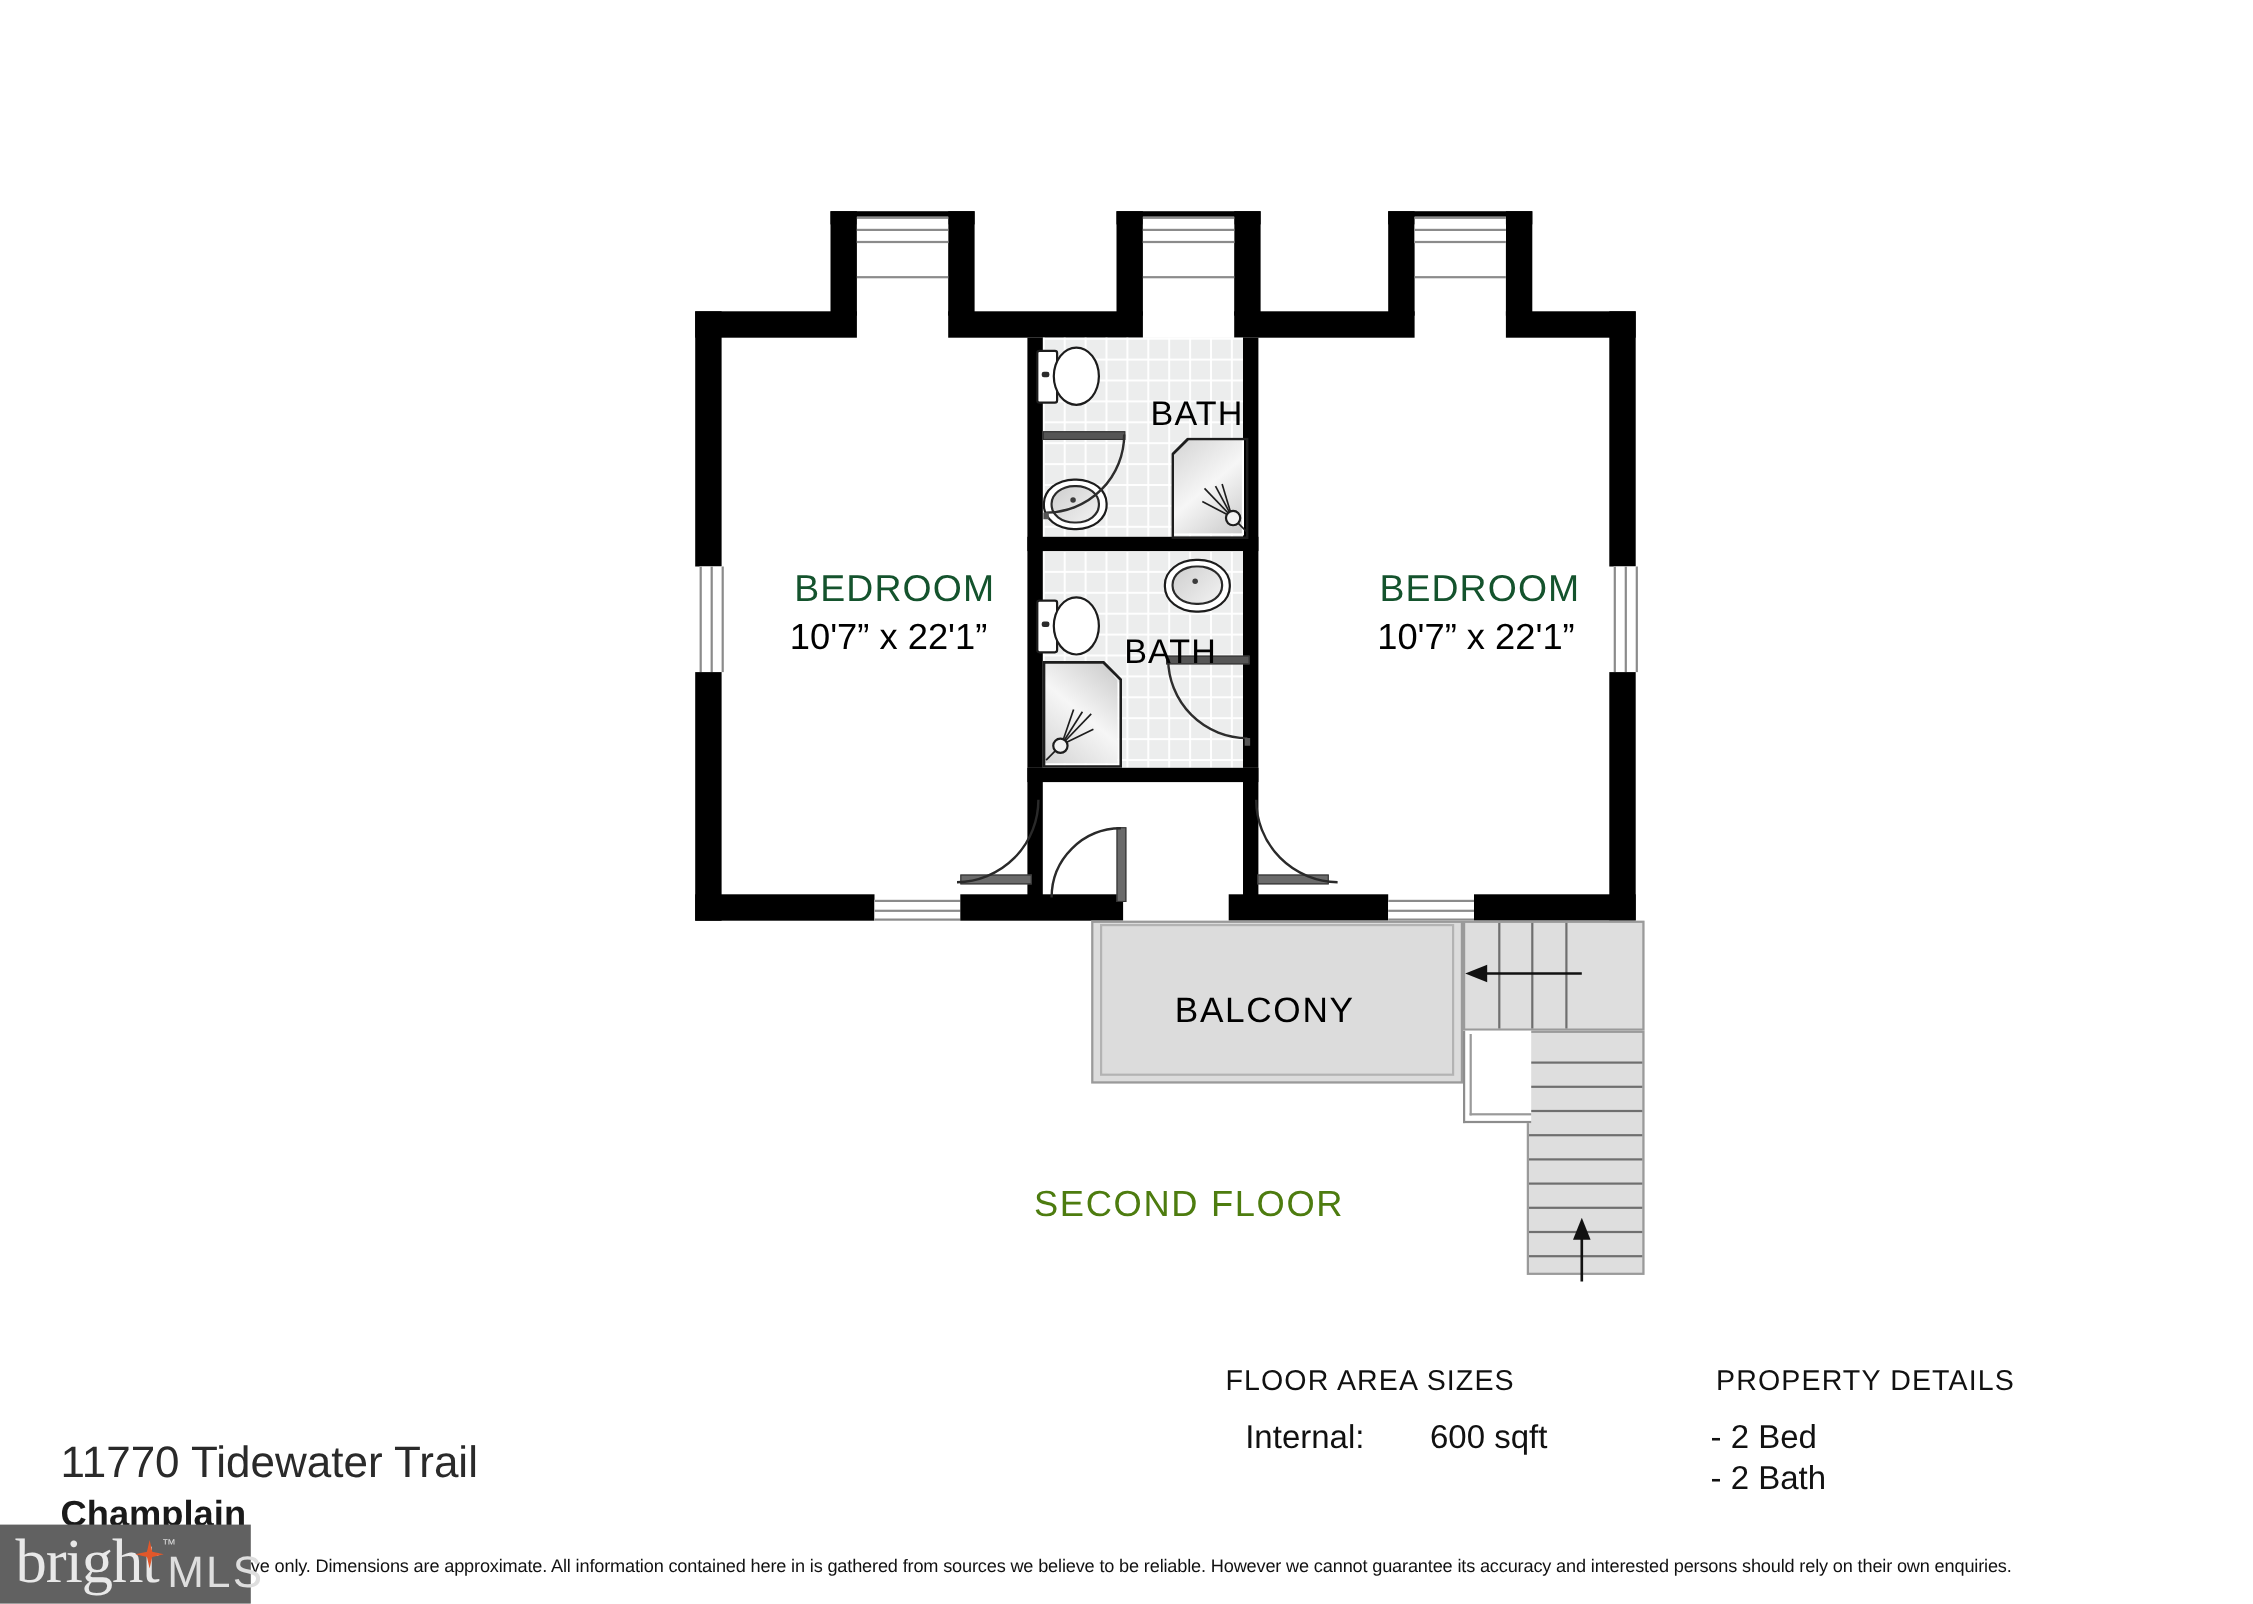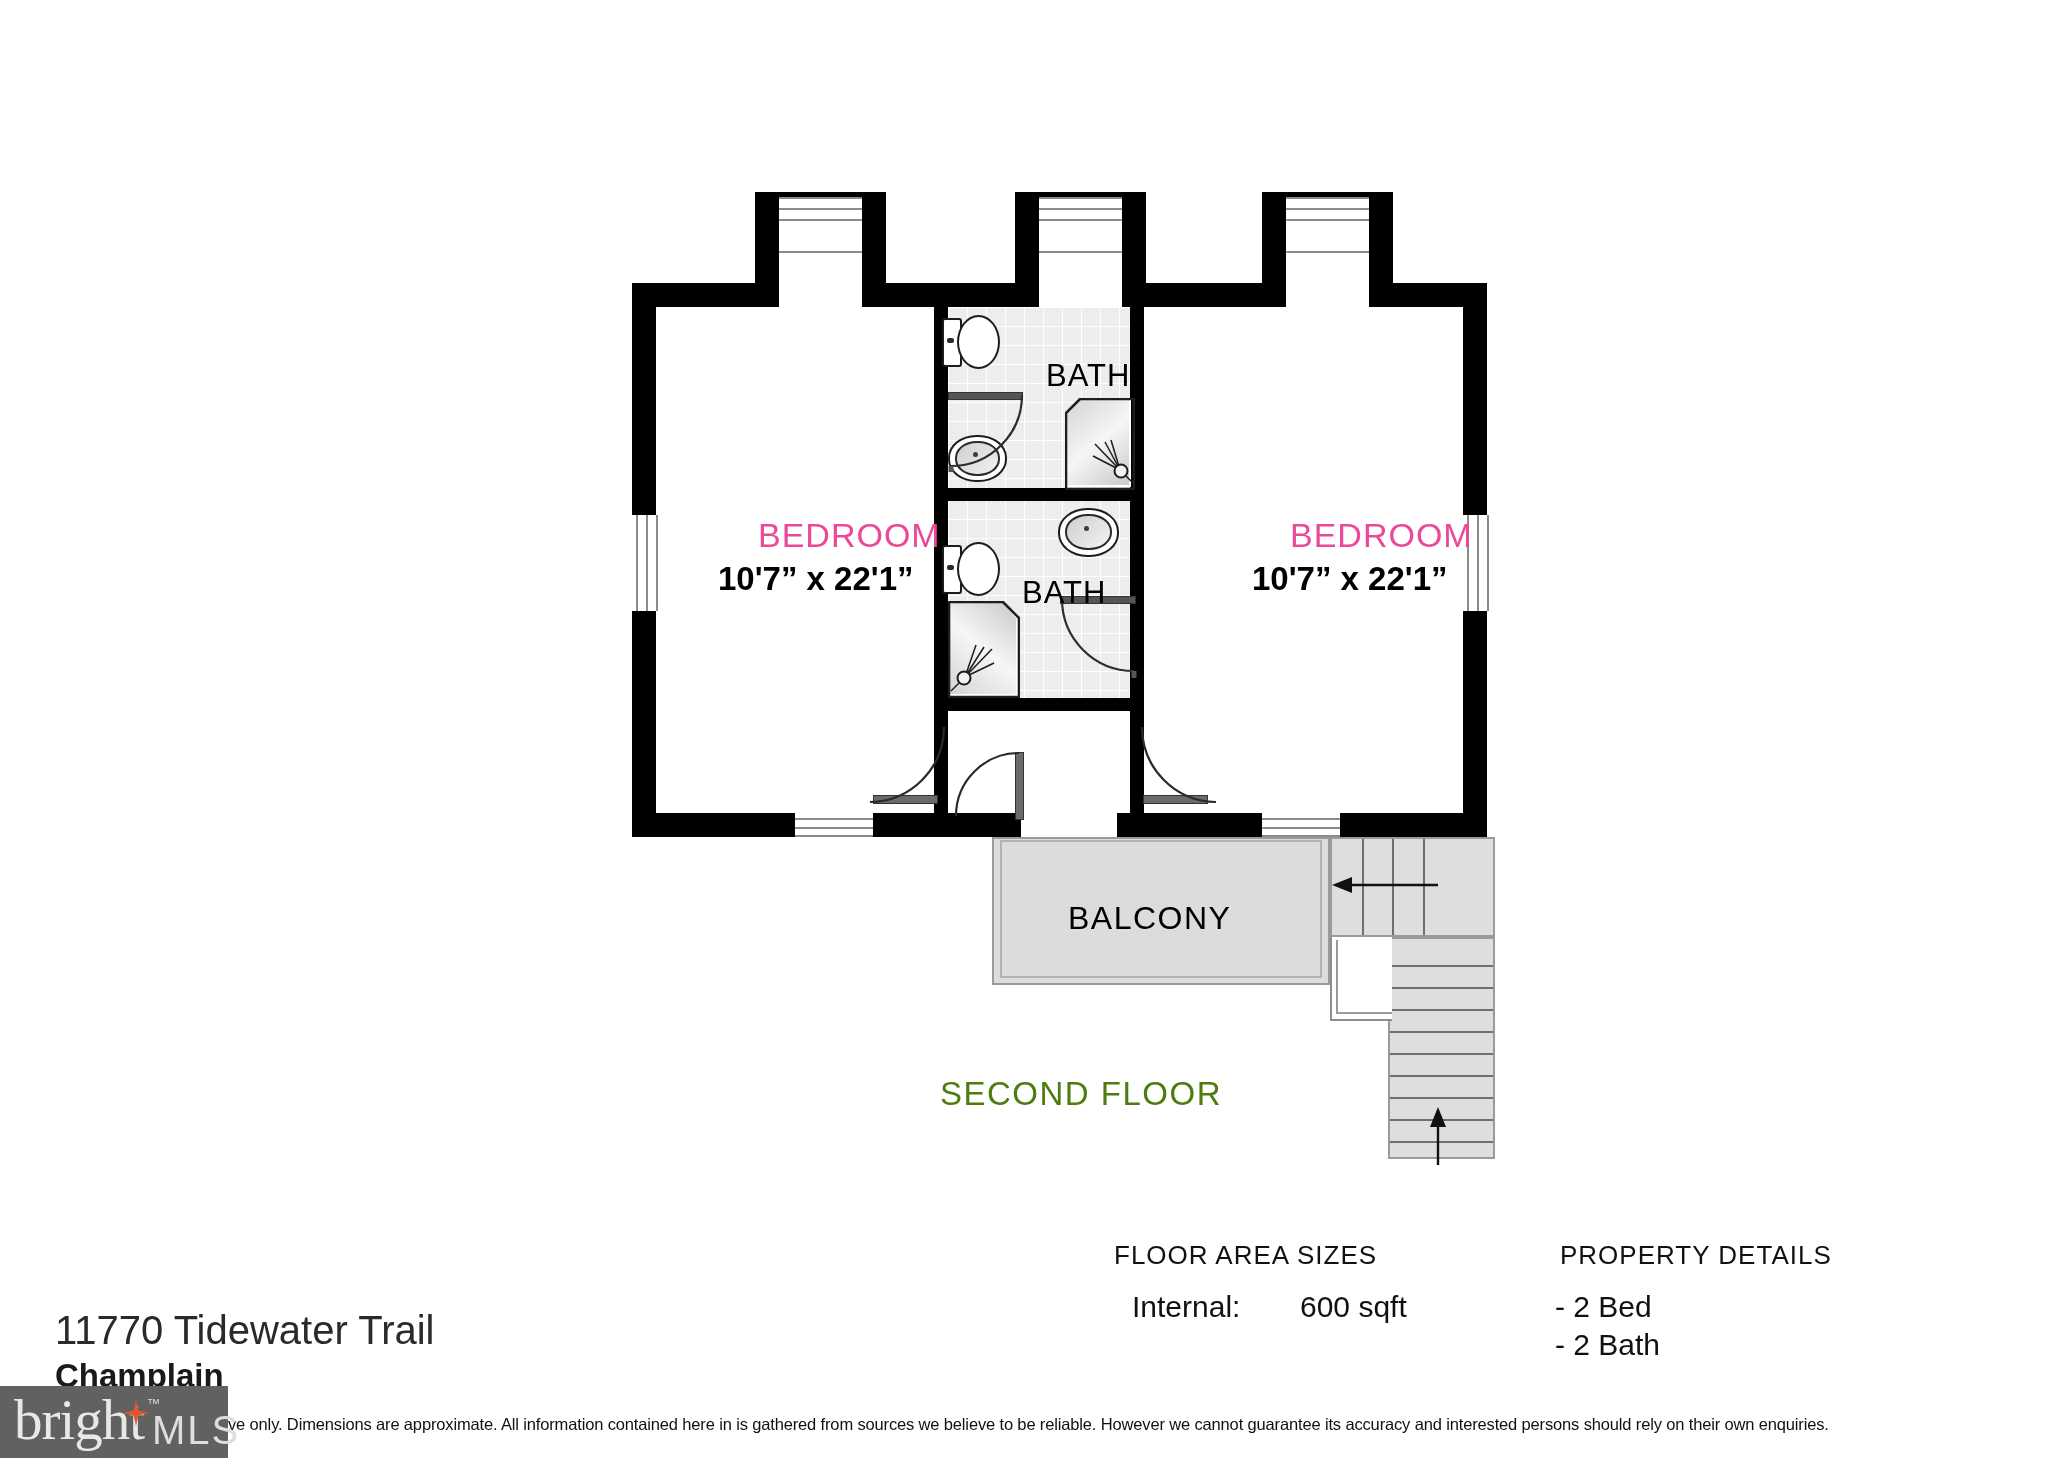--- a/index.html
+++ b/index.html
@@ -11,22 +11,22 @@
   .wall{position:absolute;background:#000;}
   .tile{position:absolute;
         background-color:#eceded;
         background-image:
           linear-gradient(to right, rgba(255,255,255,.95) 1.5px, transparent 1.5px),
           linear-gradient(to bottom, rgba(255,255,255,.95) 1.5px, transparent 1.5px);
         background-size:19px 19px;}
   .lbl{position:absolute;white-space:nowrap;font-family:"Liberation Sans",sans-serif;}
 
   
-  .room-name{font-size:34px;letter-spacing:1px;font-weight:400;color:#ec4899;margin-left:36px;}
-  .room-dim{font-size:33px;letter-spacing:0px;font-weight:700;color:#000;text-align:center;}
+  .room-name{font-size:34px;letter-spacing:1px;font-weight:400;color:#14532d;}
+  .room-dim{font-size:33px;letter-spacing:0px;font-weight:400;color:#000;text-align:center;}
   .bath-name{font-size:31px;letter-spacing:1px;color:#000;}
   .balcony-name{font-size:32px;letter-spacing:1.5px;color:#000;}
   .floor-title{font-size:33px;letter-spacing:1.5px;color:#4d7c0f;}
 
   
   .win-h{position:absolute;background:#fff;border-top:2px solid #8b8b8b;border-bottom:2px solid #8b8b8b;}
   .win-h:after{content:"";position:absolute;left:0;right:0;top:50%;height:2px;background:#8b8b8b;transform:translateY(-1px);}
   .win-v{position:absolute;background:#fff;border-left:2px solid #8b8b8b;border-right:2px solid #8b8b8b;}
   .win-v:after{content:"";position:absolute;top:0;bottom:0;left:50%;width:2px;background:#8b8b8b;transform:translateX(-1px);}
 

